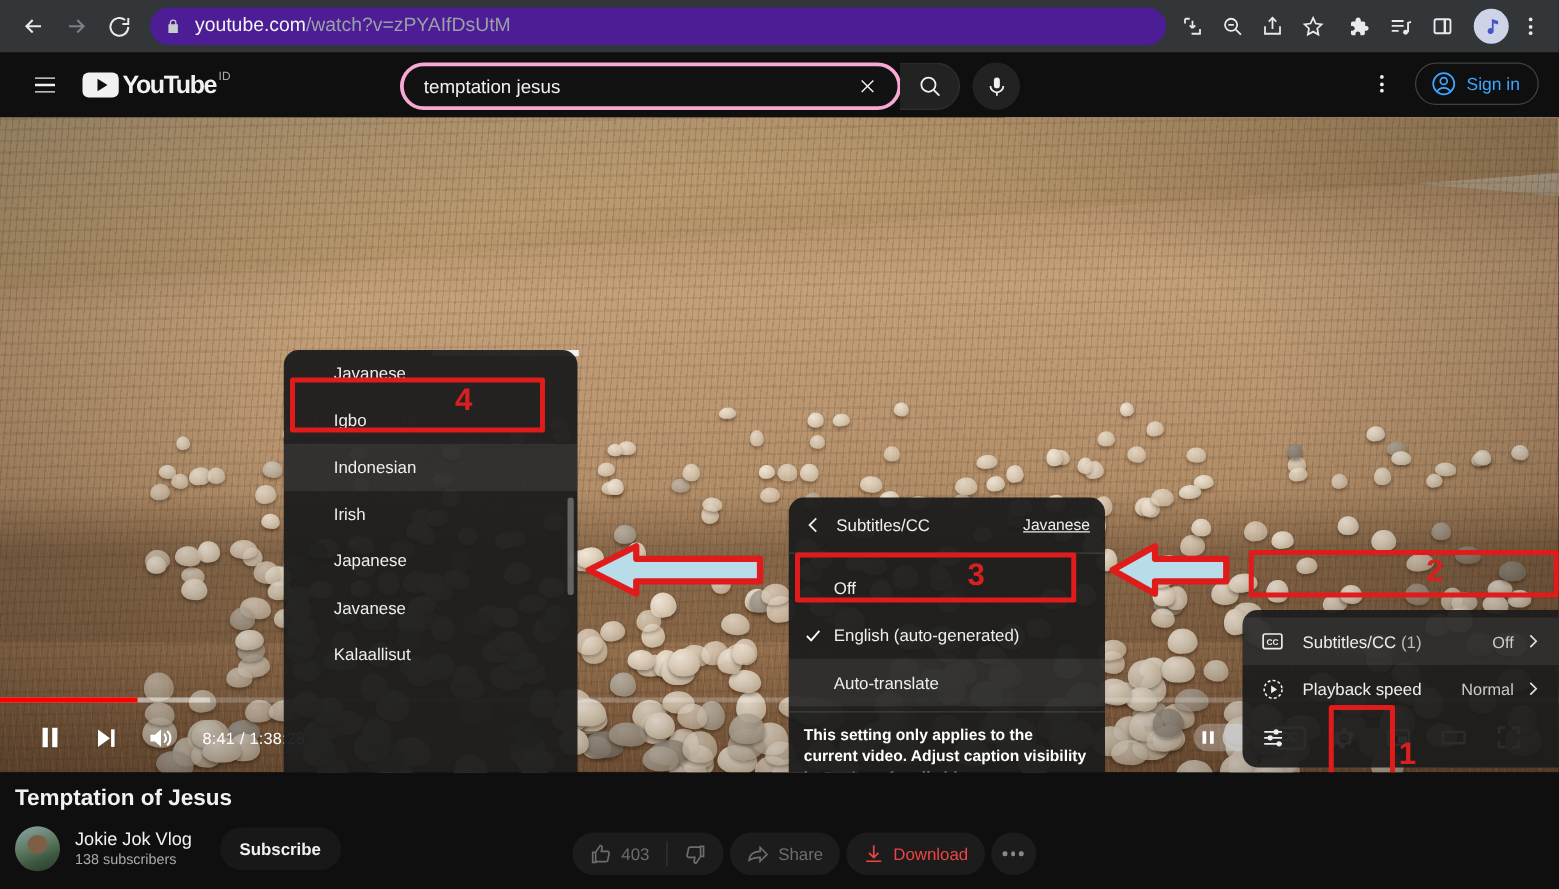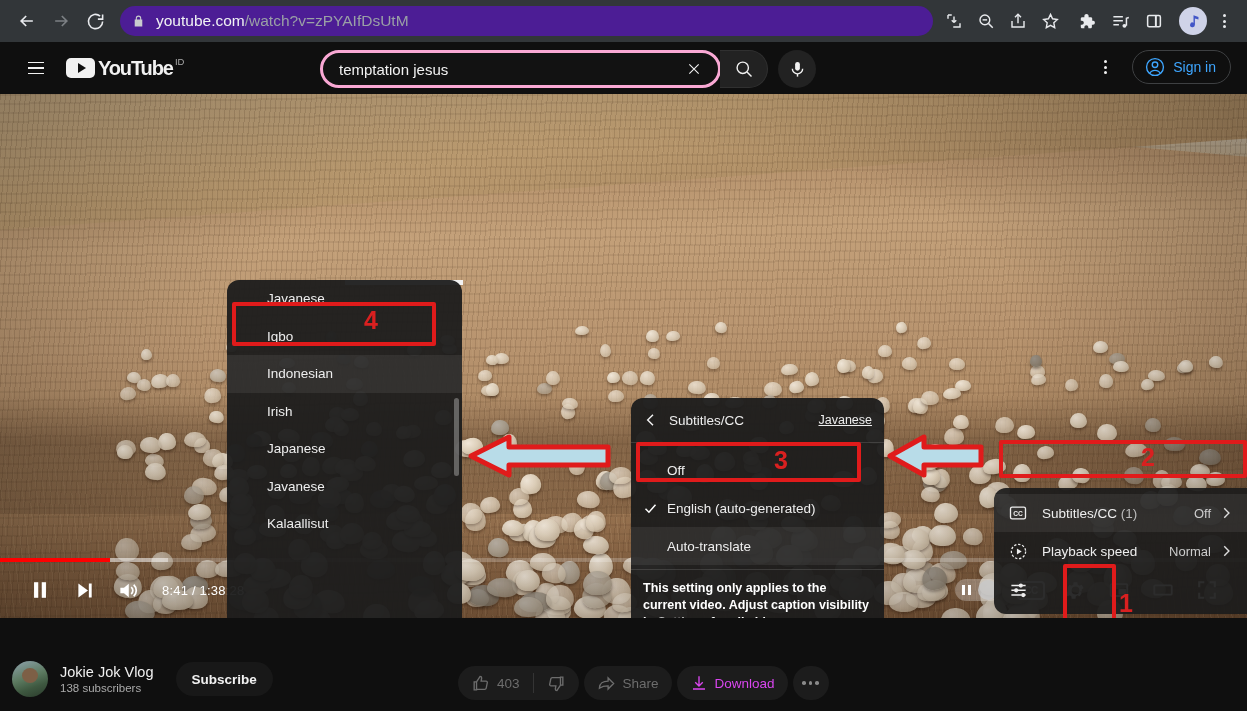--- a/index.html
+++ b/index.html
@@ -331,21 +331,21 @@
     color: #f1f1f1; font-size: 13.5px; font-weight: bold;
   }
   .actions { position: absolute; left: 458px; top: 48px; display: flex; align-items: center; gap: 5px; }
   .act-pill {
     height: 34px; border-radius: 18px; background: #1c1c1c;
     display: flex; align-items: center; gap: 7px;
     padding: 0 13px; color: #6d6d6d; font-size: 13.5px; font-weight: 500;
   }
   .act-pill.split { padding-right: 0; }
   .act-sep { width: 1px; height: 20px; background: #343434; margin: 0 6px; }
-  .act-pill.bright { color: #d946ef; }
+  .act-pill.bright { color: #ef4444; }
   .act-dots { width: 36px; height: 34px; border-radius: 18px; background: #1c1c1c;
               display: flex; align-items: center; justify-content: center; color: #8a8a8a; }
   .dots-h { display: flex; gap: 3px; }
   .dots-h i { width: 3.5px; height: 3.5px; border-radius: 50%; background: currentColor; display: block; }
 </style>
 </head>
 <body>
 
 <div class="browser-bar">
   <div class="nav-btn">
@@ -1110,20 +1110,21 @@
 
   <svg class="arrow" style="left:465px; top:339px;" width="148" height="46" viewBox="0 0 148 46">
     <path d="M6 23 L44 4 L44 14 L143 14 L143 32 L44 32 L44 42 Z" fill="#b8dce8" stroke="#e01b1b" stroke-width="5" stroke-linejoin="round"></path>
   </svg>
   <svg class="arrow" style="left:884px; top:339px;" width="102" height="46" viewBox="0 0 102 46">
     <path d="M6 23 L40 4 L40 14 L97 14 L97 32 L40 32 L40 42 Z" fill="#b8dce8" stroke="#e01b1b" stroke-width="5" stroke-linejoin="round"></path>
   </svg>
 </div>
 
 <div class="below">
+  <div class="vid-title">Temptation of Jesus</div>
 
   <div class="chan-row">
     <div class="avatar"></div>
     <div class="chan-meta">
       <div class="chan-name">Jokie Jok Vlog</div>
       <div class="chan-subs">138 subscribers</div>
     </div>
     <div class="subscribe-btn">Subscribe</div>
   </div>
 

